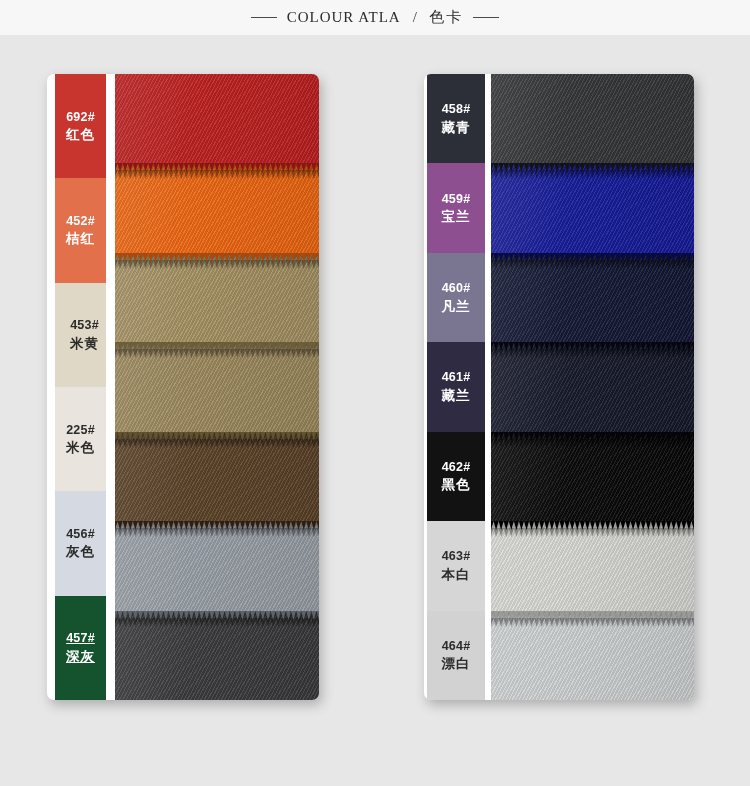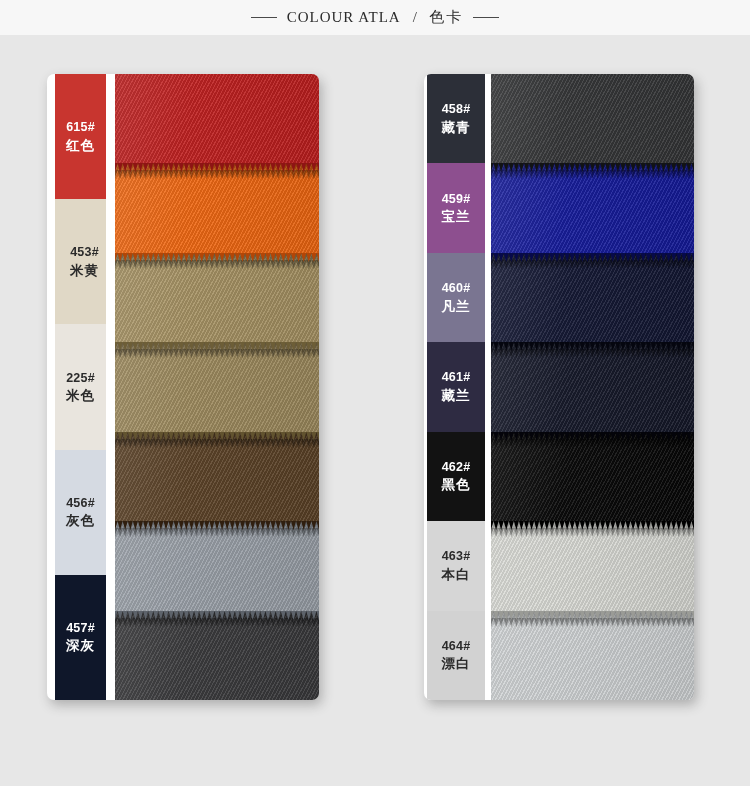--- a/index.html
+++ b/index.html
@@ -189,36 +189,40 @@
     <span class="header-sep">/</span>
     <span class="header-title-cn">色卡</span>
     <span class="header-rule"></span>
   </div>
 </div>
 
 <div class="stage">
   <div class="card left" id="card-left">
       <div class="label-col">
         <div class="label-cell" style="background: rgb(200, 53, 47); color: rgb(255, 255, 255);">
-          <div class="label-code">615#</div>
+          <div class="label-code">692#</div>
           <div class="label-name">红色</div>
+        </div>
+        <div class="label-cell" style="background: rgb(226, 113, 75); color: rgb(255, 255, 255);">
+          <div class="label-code">452#</div>
+          <div class="label-name">桔红</div>
         </div>
         <div class="label-cell" style="background: rgb(224, 216, 198); color: rgb(43, 43, 43); padding-left: 8px;">
           <div class="label-code">453#</div>
           <div class="label-name">米黄</div>
         </div>
         <div class="label-cell" style="background: rgb(233, 229, 222); color: rgb(43, 43, 43);">
           <div class="label-code">225#</div>
           <div class="label-name">米色</div>
         </div>
         <div class="label-cell" style="background: rgb(213, 218, 226); color: rgb(43, 43, 43);">
           <div class="label-code">456#</div>
           <div class="label-name">灰色</div>
         </div>
-        <div class="label-cell" style="background: #0f172a; color: rgb(255, 255, 255);">
+        <div class="label-cell" style="background: #14532d; color: rgb(255, 255, 255); text-decoration: underline;">
           <div class="label-code">457#</div>
           <div class="label-name">深灰</div>
         </div>
       </div>
       <div class="gutter"></div>
       <div class="fabric-col">
         <div class="fabric-cell" style="background: rgb(191, 31, 31); z-index: 20;">
           <div class="fabric-surface"></div>
           <div class="gloss"></div>
         </div>

